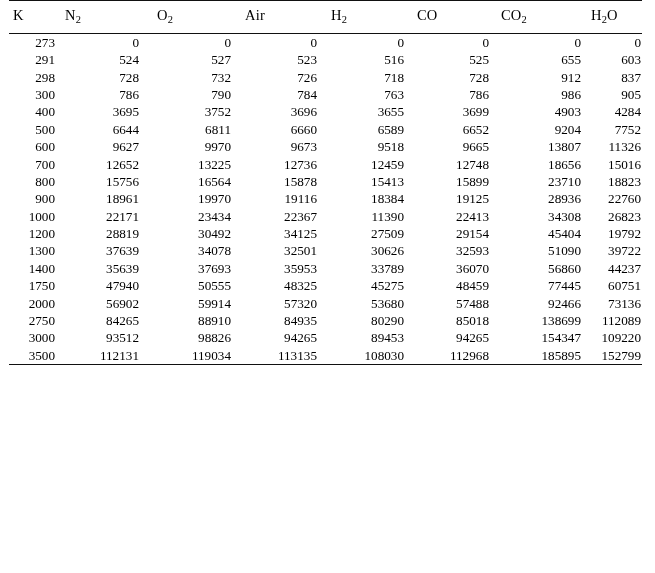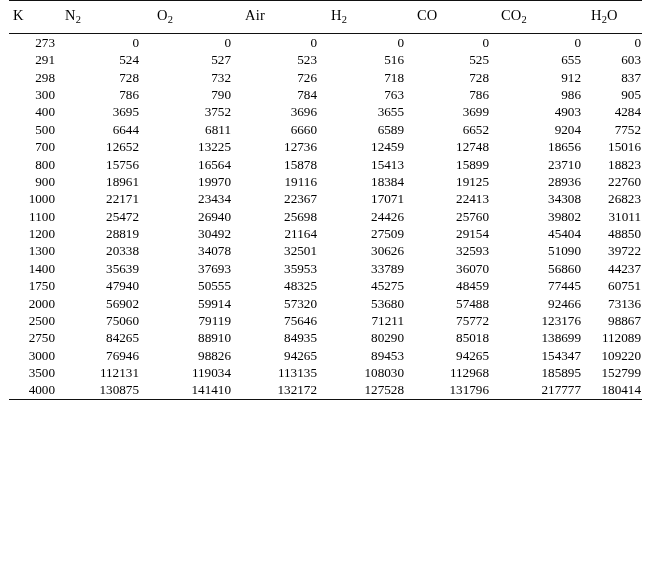--- a/index.html
+++ b/index.html
@@ -171,20 +171,30 @@
           <td class="k">500</td>
           <td class="n2">6644</td>
           <td class="o2">6811</td>
           <td class="air">6660</td>
           <td class="h2">6589</td>
           <td class="co">6652</td>
           <td class="co2">9204</td>
           <td class="h2o">7752</td>
         </tr>
         <tr>
+          <td class="k">600</td>
+          <td class="n2">9627</td>
+          <td class="o2">9970</td>
+          <td class="air">9673</td>
+          <td class="h2">9518</td>
+          <td class="co">9665</td>
+          <td class="co2">13807</td>
+          <td class="h2o">11326</td>
+        </tr>
+        <tr>
           <td class="k">700</td>
           <td class="n2">12652</td>
           <td class="o2">13225</td>
           <td class="air">12736</td>
           <td class="h2">12459</td>
           <td class="co">12748</td>
           <td class="co2">18656</td>
           <td class="h2o">15016</td>
         </tr>
         <tr>
@@ -205,48 +215,38 @@
           <td class="h2">18384</td>
           <td class="co">19125</td>
           <td class="co2">28936</td>
           <td class="h2o">22760</td>
         </tr>
         <tr>
           <td class="k">1000</td>
           <td class="n2">22171</td>
           <td class="o2">23434</td>
           <td class="air">22367</td>
-          <td class="h2">17071</td>
+          <td class="h2">11390</td>
           <td class="co">22413</td>
           <td class="co2">34308</td>
           <td class="h2o">26823</td>
         </tr>
         <tr>
-          <td class="k">1100</td>
-          <td class="n2">25472</td>
-          <td class="o2">26940</td>
-          <td class="air">25698</td>
-          <td class="h2">24426</td>
-          <td class="co">25760</td>
-          <td class="co2">39802</td>
-          <td class="h2o">31011</td>
-        </tr>
-        <tr>
           <td class="k">1200</td>
           <td class="n2">28819</td>
           <td class="o2">30492</td>
-          <td class="air">21164</td>
+          <td class="air">34125</td>
           <td class="h2">27509</td>
           <td class="co">29154</td>
           <td class="co2">45404</td>
-          <td class="h2o">48850</td>
+          <td class="h2o">19792</td>
         </tr>
         <tr>
           <td class="k">1300</td>
-          <td class="n2">20338</td>
+          <td class="n2">37639</td>
           <td class="o2">34078</td>
           <td class="air">32501</td>
           <td class="h2">30626</td>
           <td class="co">32593</td>
           <td class="co2">51090</td>
           <td class="h2o">39722</td>
         </tr>
         <tr>
           <td class="k">1400</td>
           <td class="n2">35639</td>
@@ -271,66 +271,46 @@
           <td class="k">2000</td>
           <td class="n2">56902</td>
           <td class="o2">59914</td>
           <td class="air">57320</td>
           <td class="h2">53680</td>
           <td class="co">57488</td>
           <td class="co2">92466</td>
           <td class="h2o">73136</td>
         </tr>
         <tr>
-          <td class="k">2500</td>
-          <td class="n2">75060</td>
-          <td class="o2">79119</td>
-          <td class="air">75646</td>
-          <td class="h2">71211</td>
-          <td class="co">75772</td>
-          <td class="co2">123176</td>
-          <td class="h2o">98867</td>
-        </tr>
-        <tr>
           <td class="k">2750</td>
           <td class="n2">84265</td>
           <td class="o2">88910</td>
           <td class="air">84935</td>
           <td class="h2">80290</td>
           <td class="co">85018</td>
           <td class="co2">138699</td>
           <td class="h2o">112089</td>
         </tr>
         <tr>
           <td class="k">3000</td>
-          <td class="n2">76946</td>
+          <td class="n2">93512</td>
           <td class="o2">98826</td>
           <td class="air">94265</td>
           <td class="h2">89453</td>
           <td class="co">94265</td>
           <td class="co2">154347</td>
           <td class="h2o">109220</td>
         </tr>
         <tr>
           <td class="k">3500</td>
           <td class="n2">112131</td>
           <td class="o2">119034</td>
           <td class="air">113135</td>
           <td class="h2">108030</td>
           <td class="co">112968</td>
           <td class="co2">185895</td>
           <td class="h2o">152799</td>
         </tr>
-        <tr class="last-body-row">
-          <td class="k">4000</td>
-          <td class="n2">130875</td>
-          <td class="o2">141410</td>
-          <td class="air">132172</td>
-          <td class="h2">127528</td>
-          <td class="co">131796</td>
-          <td class="co2">217777</td>
-          <td class="h2o">180414</td>
-        </tr>
       </tbody>
   </table>
   <div class="bottom-rule"></div>
 
 </div>
 
 </body></html>

